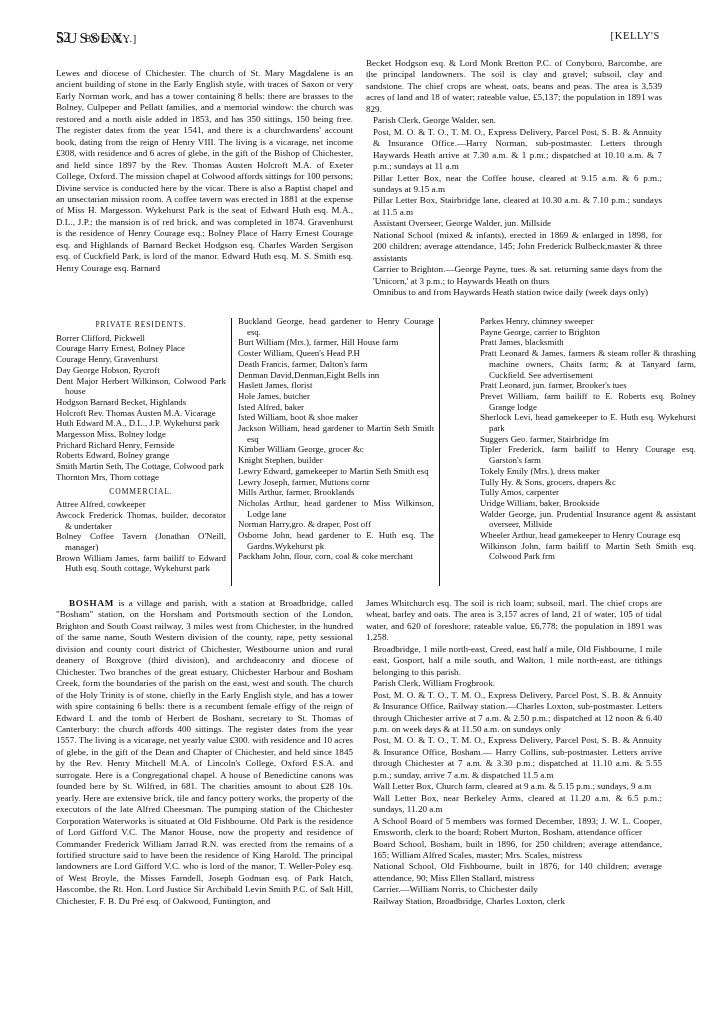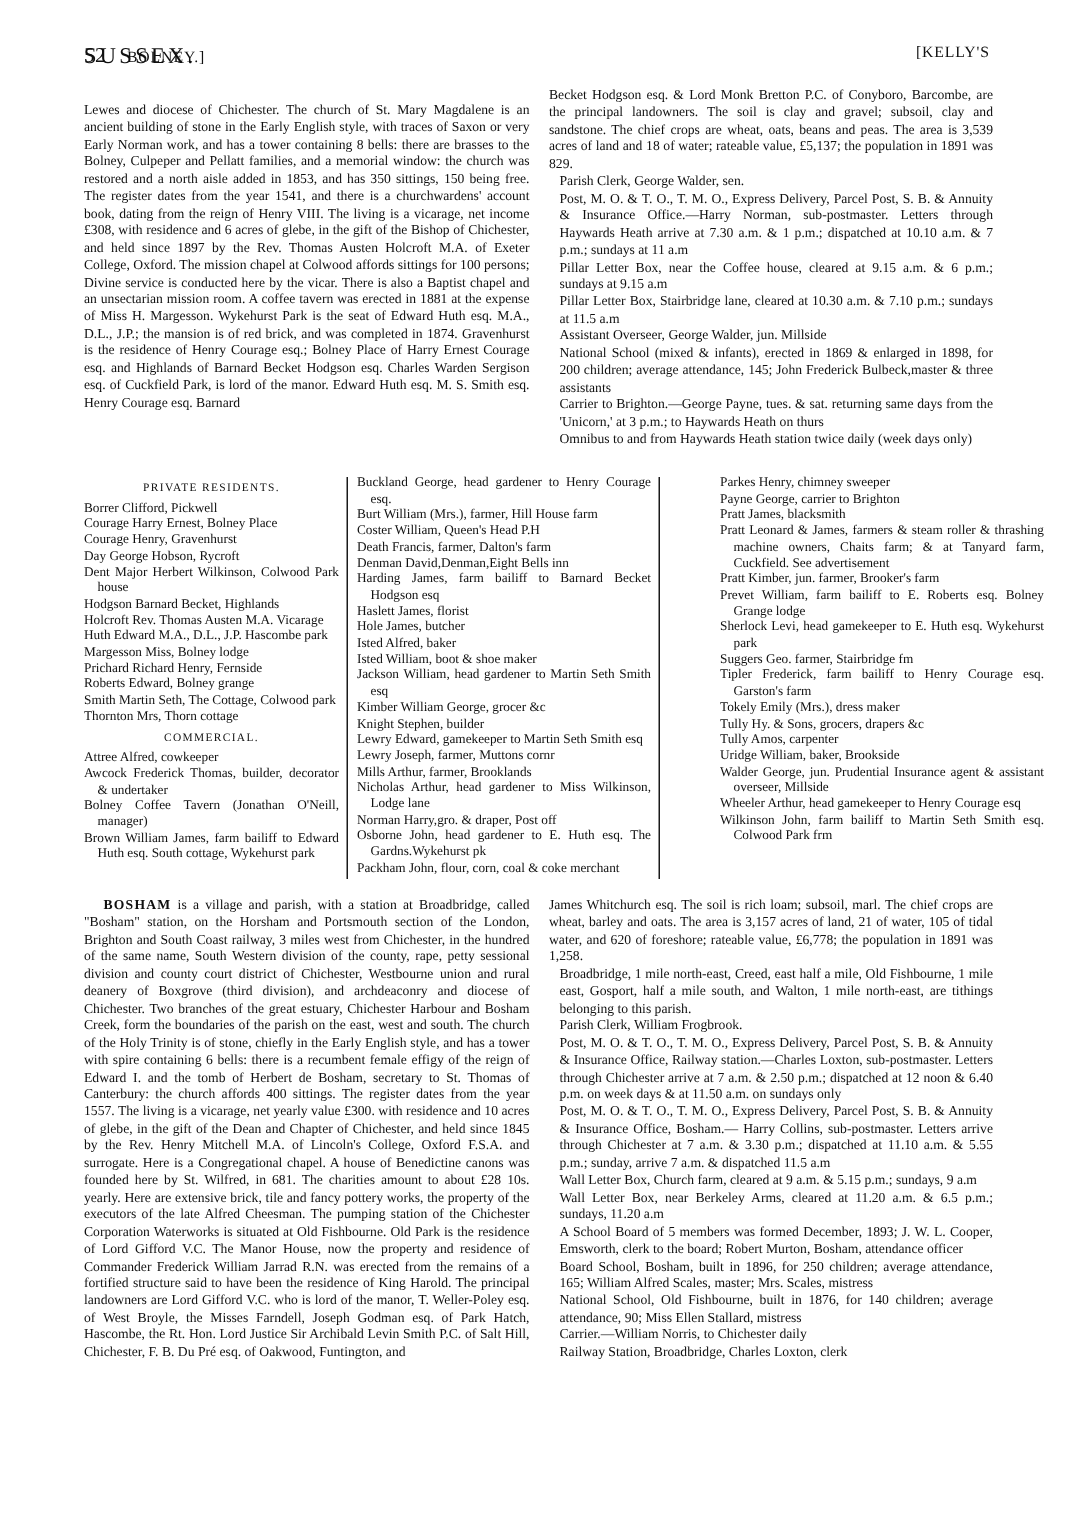--- a/index.html
+++ b/index.html
@@ -157,21 +157,21 @@
   <div class="dirblock" id="dir-col-1">
     <div class="dir-heading">PRIVATE RESIDENTS.</div>
     <div>
         <p class="dir-entry">Borrer Clifford, Pickwell</p>
         <p class="dir-entry">Courage Harry Ernest, Bolney Place</p>
         <p class="dir-entry">Courage Henry, Gravenhurst</p>
         <p class="dir-entry">Day George Hobson, Rycroft</p>
         <p class="dir-entry">Dent Major Herbert Wilkinson, Colwood Park house</p>
         <p class="dir-entry">Hodgson Barnard Becket, Highlands</p>
         <p class="dir-entry">Holcroft Rev. Thomas Austen M.A. Vicarage</p>
-        <p class="dir-entry">Huth Edward M.A., D.L., J.P. Hascombe park</p>
+        <p class="dir-entry">Huth Edward M.A., D.L., J.P. Wykehurst park</p>
         <p class="dir-entry">Margesson Miss, Bolney lodge</p>
         <p class="dir-entry">Prichard Richard Henry, Fernside</p>
         <p class="dir-entry">Roberts Edward, Bolney grange</p>
         <p class="dir-entry">Smith Martin Seth, The Cottage, Colwood park</p>
         <p class="dir-entry">Thornton Mrs, Thorn cottage</p>
       </div>
     <div class="dir-heading">COMMERCIAL.</div>
     <div>
         <p class="dir-entry">Attree Alfred, cowkeeper</p>
         <p class="dir-entry">Awcock Frederick Thomas, builder, decorator &amp; undertaker</p>
@@ -180,21 +180,20 @@
       </div>
   </div>
 
   <div class="dirblock" id="dir-col-2">
     <div>
         <p class="dir-entry">Buckland George, head gardener to Henry Courage esq.</p>
         <p class="dir-entry">Burt William (Mrs.), farmer, Hill House farm</p>
         <p class="dir-entry">Coster William, Queen's Head P.H</p>
         <p class="dir-entry">Death Francis, farmer, Dalton's farm</p>
         <p class="dir-entry">Denman David,Denman,Eight Bells inn</p>
-        <p class="dir-entry">Harding James, farm bailiff to Barnard Becket Hodgson esq</p>
         <p class="dir-entry">Haslett James, florist</p>
         <p class="dir-entry">Hole James, butcher</p>
         <p class="dir-entry">Isted Alfred, baker</p>
         <p class="dir-entry">Isted William, boot &amp; shoe maker</p>
         <p class="dir-entry">Jackson William, head gardener to Martin Seth Smith esq</p>
         <p class="dir-entry">Kimber William George, grocer &amp;c</p>
         <p class="dir-entry">Knight Stephen, builder</p>
         <p class="dir-entry">Lewry Edward, gamekeeper to Martin Seth Smith esq</p>
         <p class="dir-entry">Lewry Joseph, farmer, Muttons cornr</p>
         <p class="dir-entry">Mills Arthur, farmer, Brooklands</p>
@@ -204,21 +203,21 @@
         <p class="dir-entry">Packham John, flour, corn, coal &amp; coke merchant</p>
       </div>
   </div>
 
   <div class="dirblock" id="dir-col-3">
     <div>
         <p class="dir-entry">Parkes Henry, chimney sweeper</p>
         <p class="dir-entry">Payne George, carrier to Brighton</p>
         <p class="dir-entry">Pratt James, blacksmith</p>
         <p class="dir-entry">Pratt Leonard &amp; James, farmers &amp; steam roller &amp; thrashing machine owners, Chaits farm; &amp; at Tanyard farm, Cuckfield. See advertisement</p>
-        <p class="dir-entry">Pratt Kimber, jun. farmer, Brooker's farm</p>
+        <p class="dir-entry">Pratt Leonard, jun. farmer, Brooker's tues</p>
         <p class="dir-entry">Prevet William, farm bailiff to E. Roberts esq. Bolney Grange lodge</p>
         <p class="dir-entry">Sherlock Levi, head gamekeeper to E. Huth esq. Wykehurst park</p>
         <p class="dir-entry">Suggers Geo. farmer, Stairbridge fm</p>
         <p class="dir-entry">Tipler Frederick, farm bailiff to Henry Courage esq. Garston's farm</p>
         <p class="dir-entry">Tokely Emily (Mrs.), dress maker</p>
         <p class="dir-entry">Tully Hy. &amp; Sons, grocers, drapers &amp;c</p>
         <p class="dir-entry">Tully Amos, carpenter</p>
         <p class="dir-entry">Uridge William, baker, Brookside</p>
         <p class="dir-entry">Walder George, jun. Prudential Insurance agent &amp; assistant overseer, Millside</p>
         <p class="dir-entry">Wheeler Arthur, head gamekeeper to Henry Courage esq</p>

